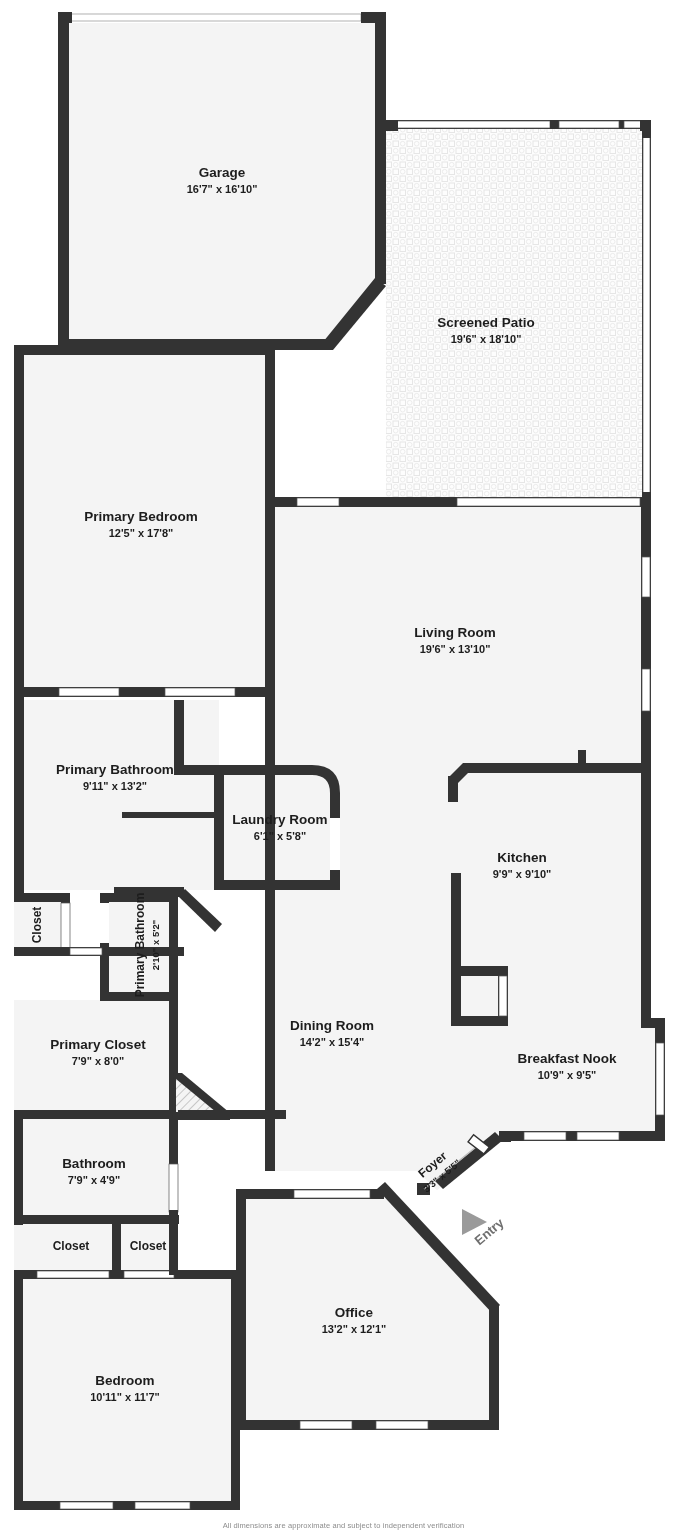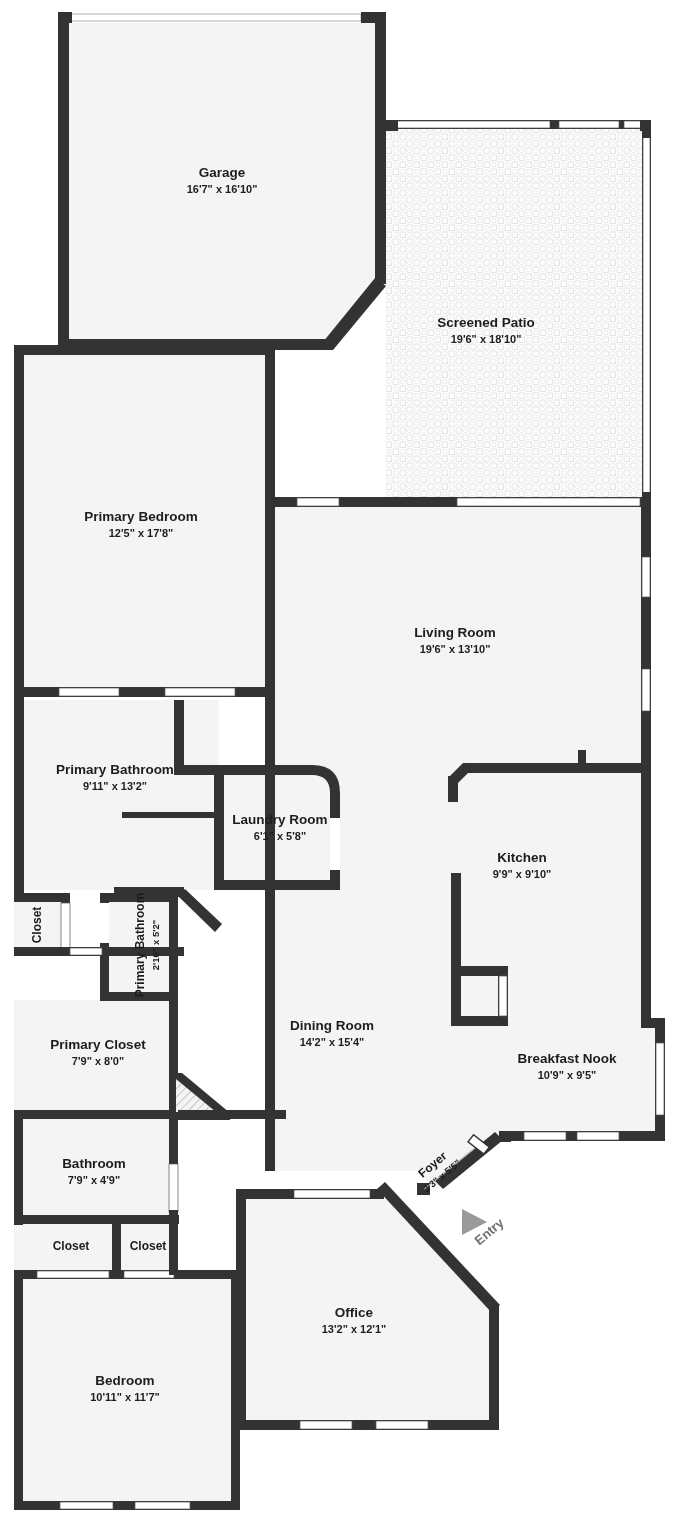--- a/index.html
+++ b/index.html
@@ -246,13 +246,14 @@
       <text class="rm-name" x="354" y="1317">Office</text>
       <text class="rm-dim" x="354" y="1333">13'2" x 12'1"</text>
 
       <text class="rm-name" x="125" y="1385">Bedroom</text>
       <text class="rm-dim" x="125" y="1401">10'11" x 11'7"</text>
 
       <text class="entry-lbl" x="492" y="1235" transform="rotate(-40 492 1235)">Entry</text>
     </g>
   </svg>
 
+  <div class="footer-note">All dimensions are approximate and subject to independent verification</div>
 </div>
 
 </body></html>

